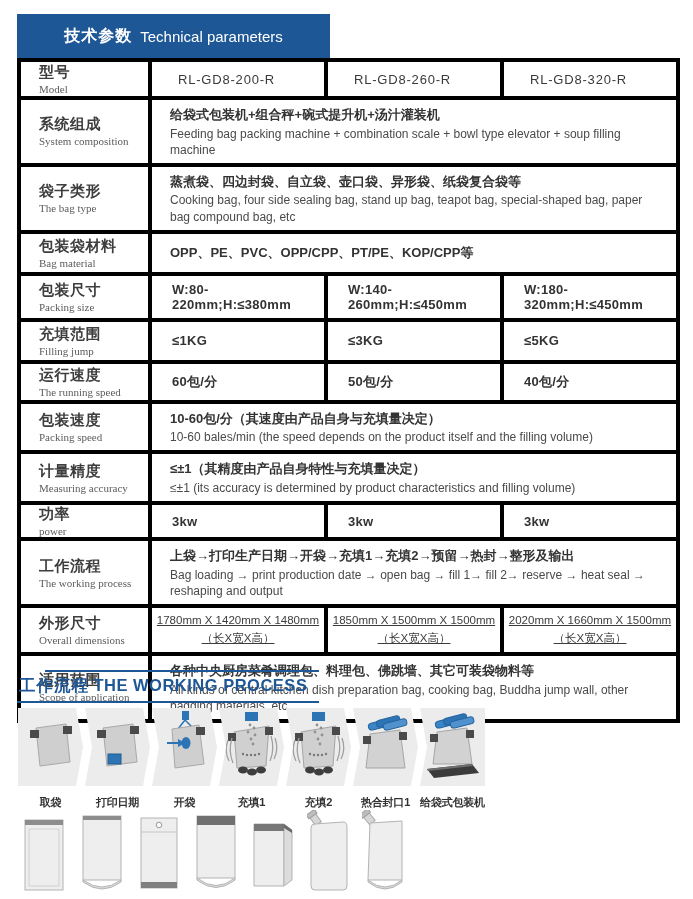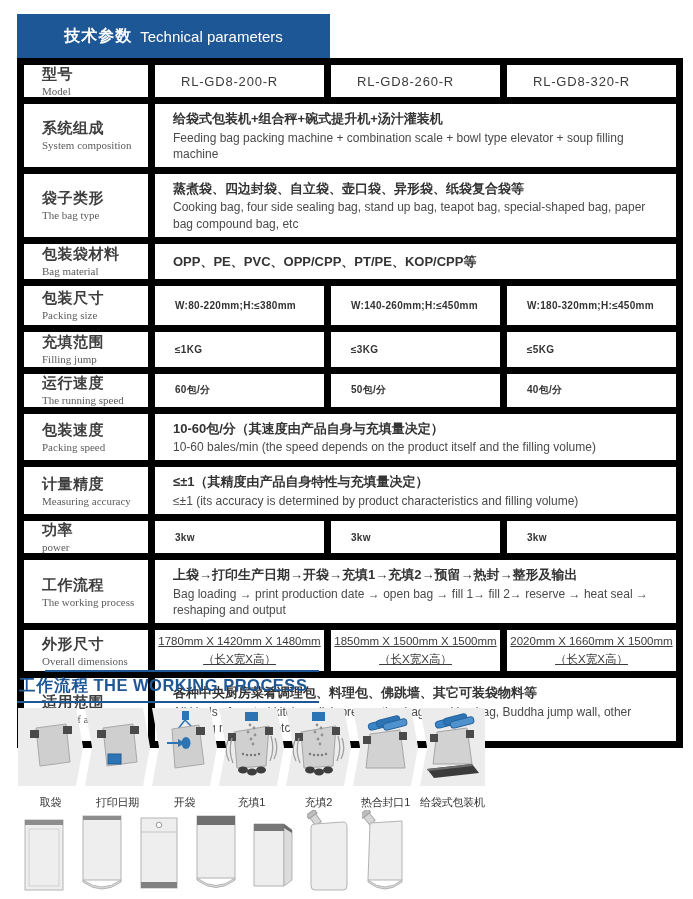--- a/index.html
+++ b/index.html
@@ -7,25 +7,25 @@
   .page { position:relative; width:686px; height:899px; background:#ffffff; overflow:hidden;border-radius:16px; }
 
   
   .title-band { position:absolute; left:17px; top:14px; width:313px; height:44px;
     background:#1e5796; color:#fff; display:flex; align-items:center; justify-content:center; gap:8px; }
   .title-band .zh { font-size:16px; font-weight:bold; letter-spacing:1px; }
   .title-band .en { font-size:15px; }
 
   
   table.spec { position:absolute; left:17px; top:58px; width:659px; border-collapse:collapse; table-layout:fixed; }
-  table.spec td { border:7px solid #000000; vertical-align:middle; }
+  table.spec td { border:4px solid #000000; vertical-align:middle; }
   td.lab { padding-left:18px; }
   .lz { font-size:15px; font-weight:bold; color:#3e3e3e; letter-spacing:0.5px; }
   .le { font-size:11px; color:#5c5c5c; margin-top:1px;font-family:Liberation Serif, serif; }
-  td.cell { padding-left:20px; font-size:10px; font-weight:600; color:#333; letter-spacing:0.3px; }
+  td.cell { padding-left:20px; font-size:13px; font-weight:600; color:#333; letter-spacing:0.3px; }
   td.model-cell { padding-left:26px; font-weight:500; font-size:13px; letter-spacing:0.8px; color:#3a3a3a; }
   td.span-cell { padding:5px 14px 5px 18px;margin-top:13px; }
   .sz { font-size:13px; font-weight:bold; color:#333; line-height:1.5; }
   .se { font-size:12px; color:#4a4a4a; line-height:1.35; margin-top:1px; }
   td.dims-cell { text-align:center; font-size:11.5px; color:#3c3c3c; line-height:1.55; font-weight:500;text-decoration:underline; }
   tr.r1{height:38px} tr.r2{height:44px} tr.r3{height:56px} tr.r4{height:42px}
   tr.r5{height:46px} tr.r6{height:42px} tr.r7{height:40px} tr.r8{height:46px}
   tr.r9{height:48px} tr.r10{height:34px} tr.r11{height:56px} tr.r12{height:48px} tr.r13{height:60px}
 
   
@@ -36,21 +36,21 @@
   .proc-title .zh { font-size:16.5px; font-weight:bold; letter-spacing:1px; }
   .proc-title .en { font-size:16.5px; font-weight:bold; letter-spacing:0.5px; }
 
   
   .steps { position:absolute; left:17px; top:708px; display:flex; }
   .step { width:67px; display:flex; flex-direction:column; align-items:center; }
   .tile { width:65px; height:78px; background:#ececec;
     clip-path:polygon(0 0, calc(100% - 7px) 0, 100% 50%, calc(100% - 7px) 100%, 0 100%, 7px 50%); }
   .step:first-child .tile { clip-path:polygon(0 0, calc(100% - 7px) 0, 100% 50%, calc(100% - 7px) 100%, 0 100%); }
   .step:last-child .tile { clip-path:polygon(0 0, 100% 0, 100% 100%, 0 100%, 7px 50%); }
-  .step-label { margin-top:9px; font-size:11px; font-weight:normal; color:#333; white-space:nowrap; letter-spacing:-0.2px; }
+  .step-label { margin-top:9px; font-size:11px; font-weight:bold; color:#333; white-space:nowrap; letter-spacing:-0.2px; }
 
   
   .bags { position:absolute; left:20px; top:810px; display:flex; align-items:flex-end; gap:11px; }
   .bag-item { display:block; }
 </style>
 </head>
 <body>
 
 <div class="page">
 

